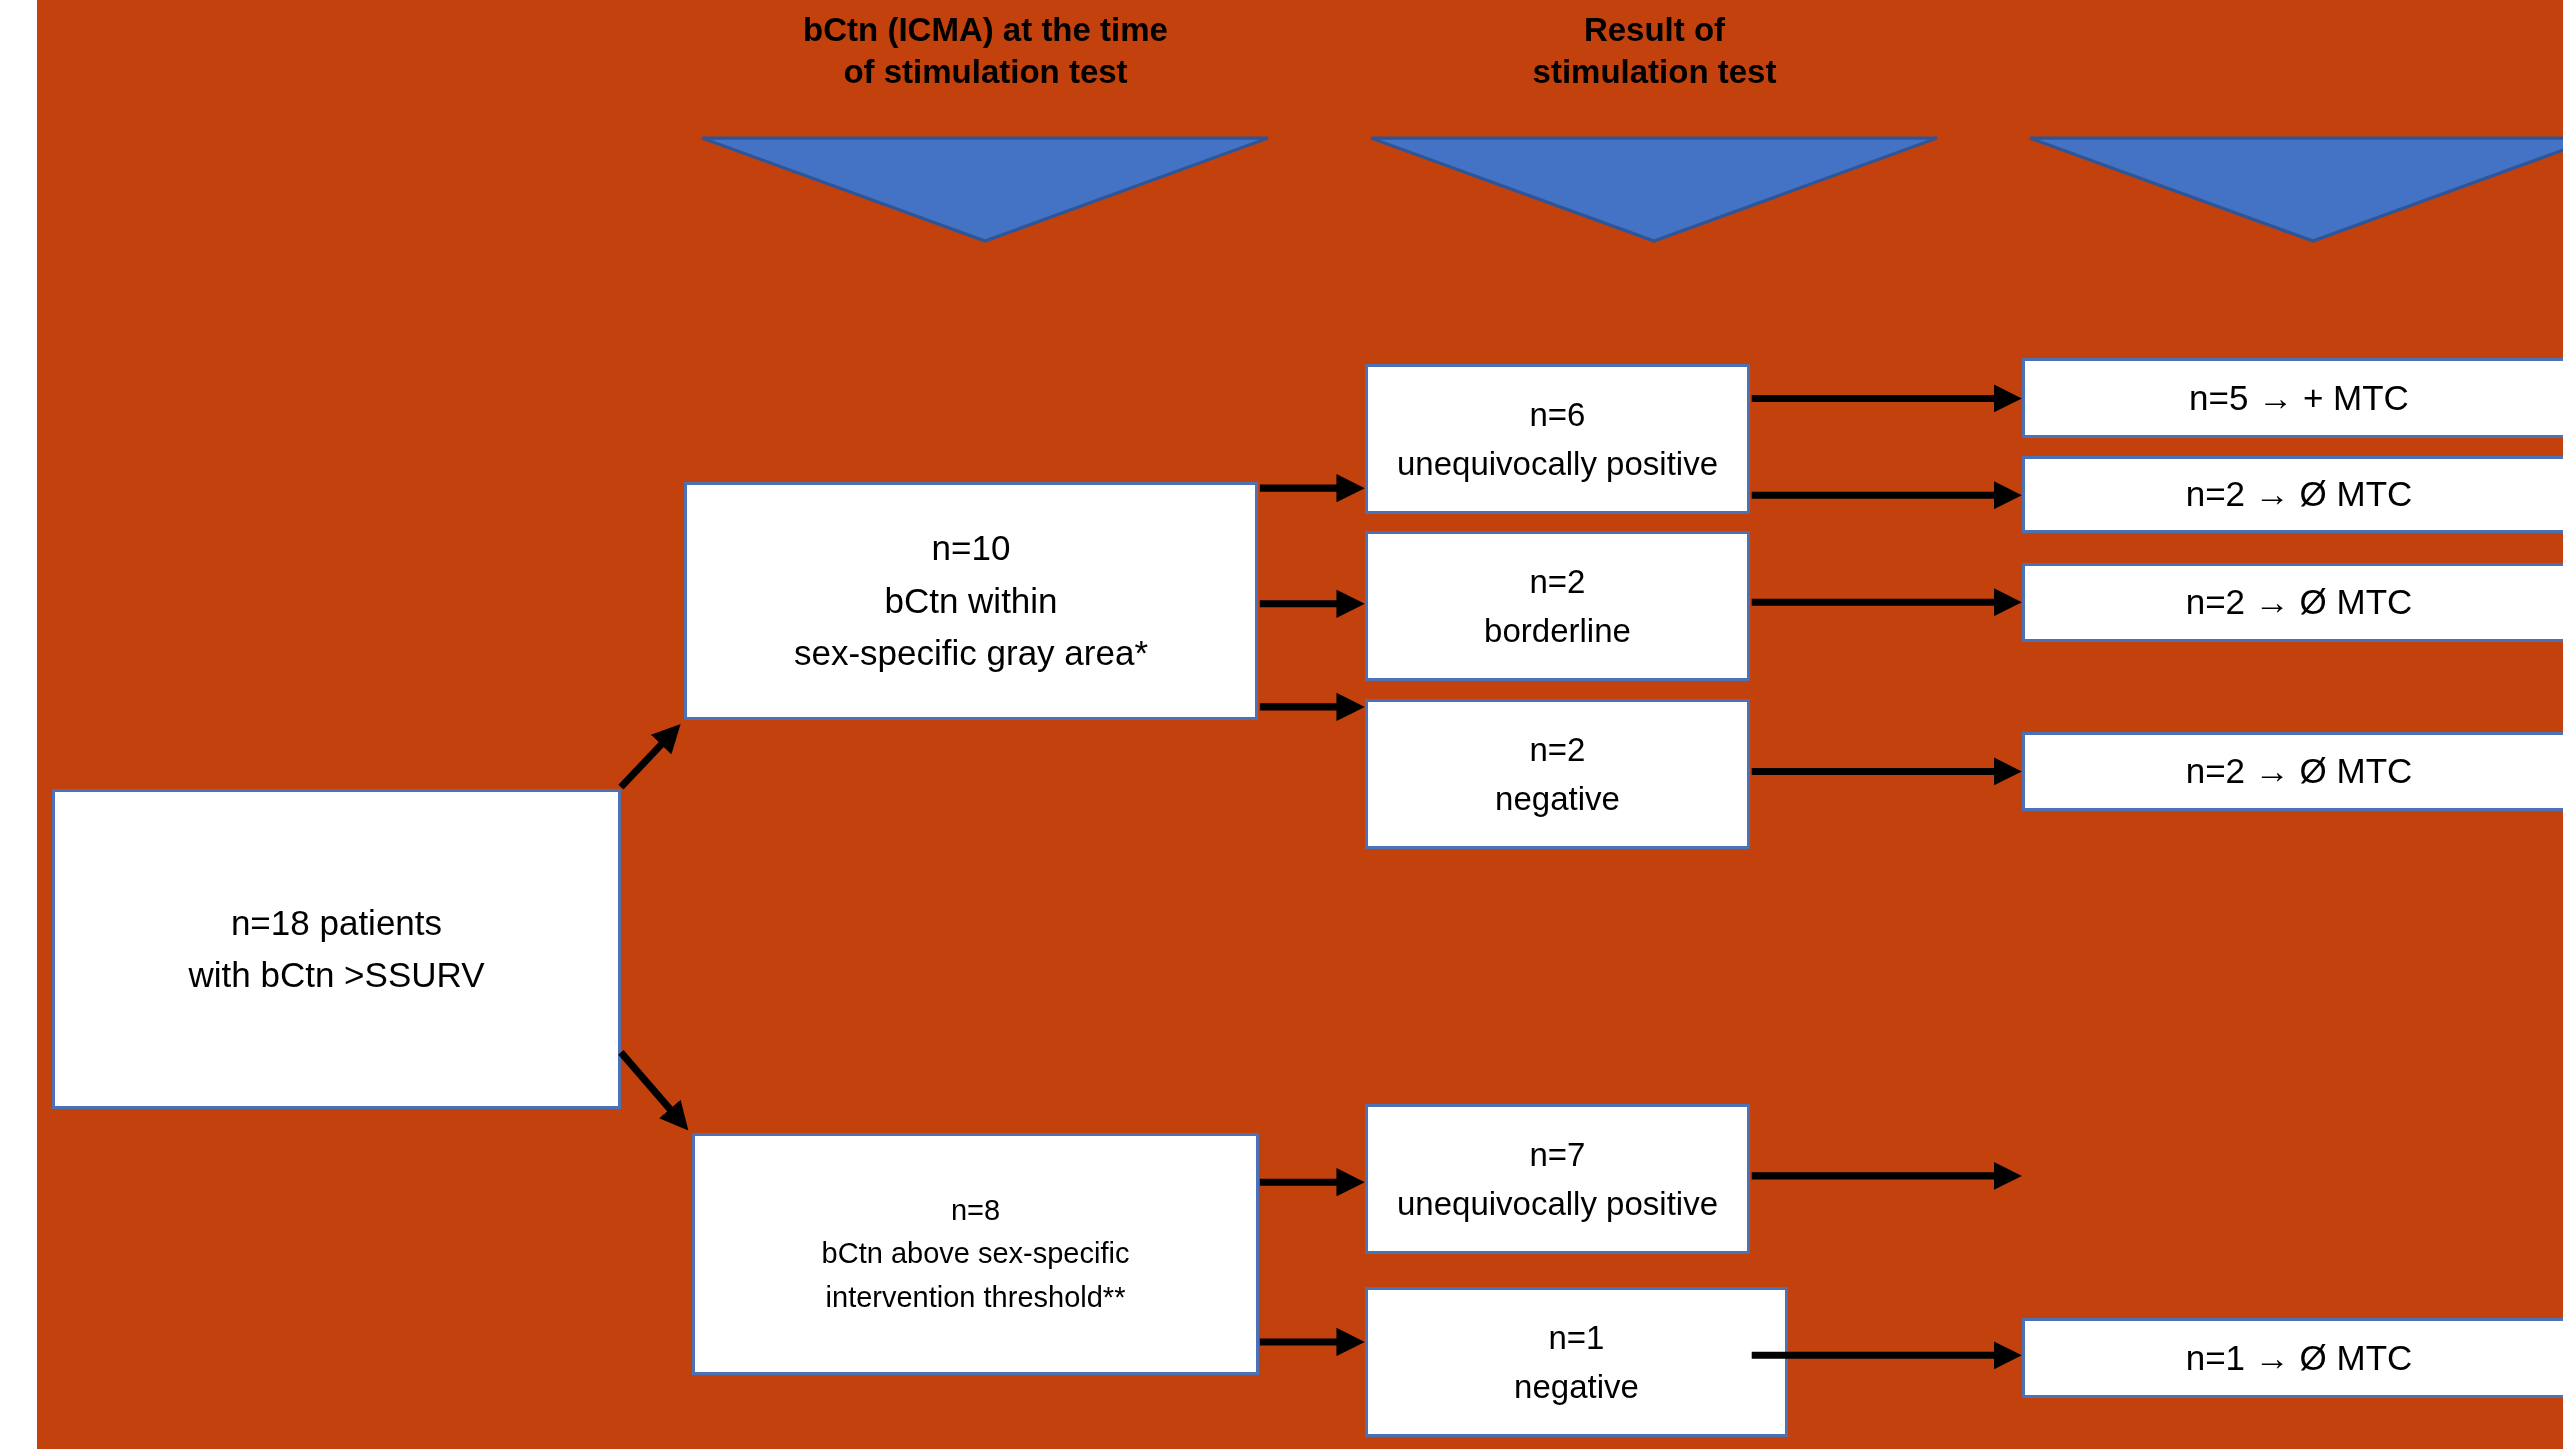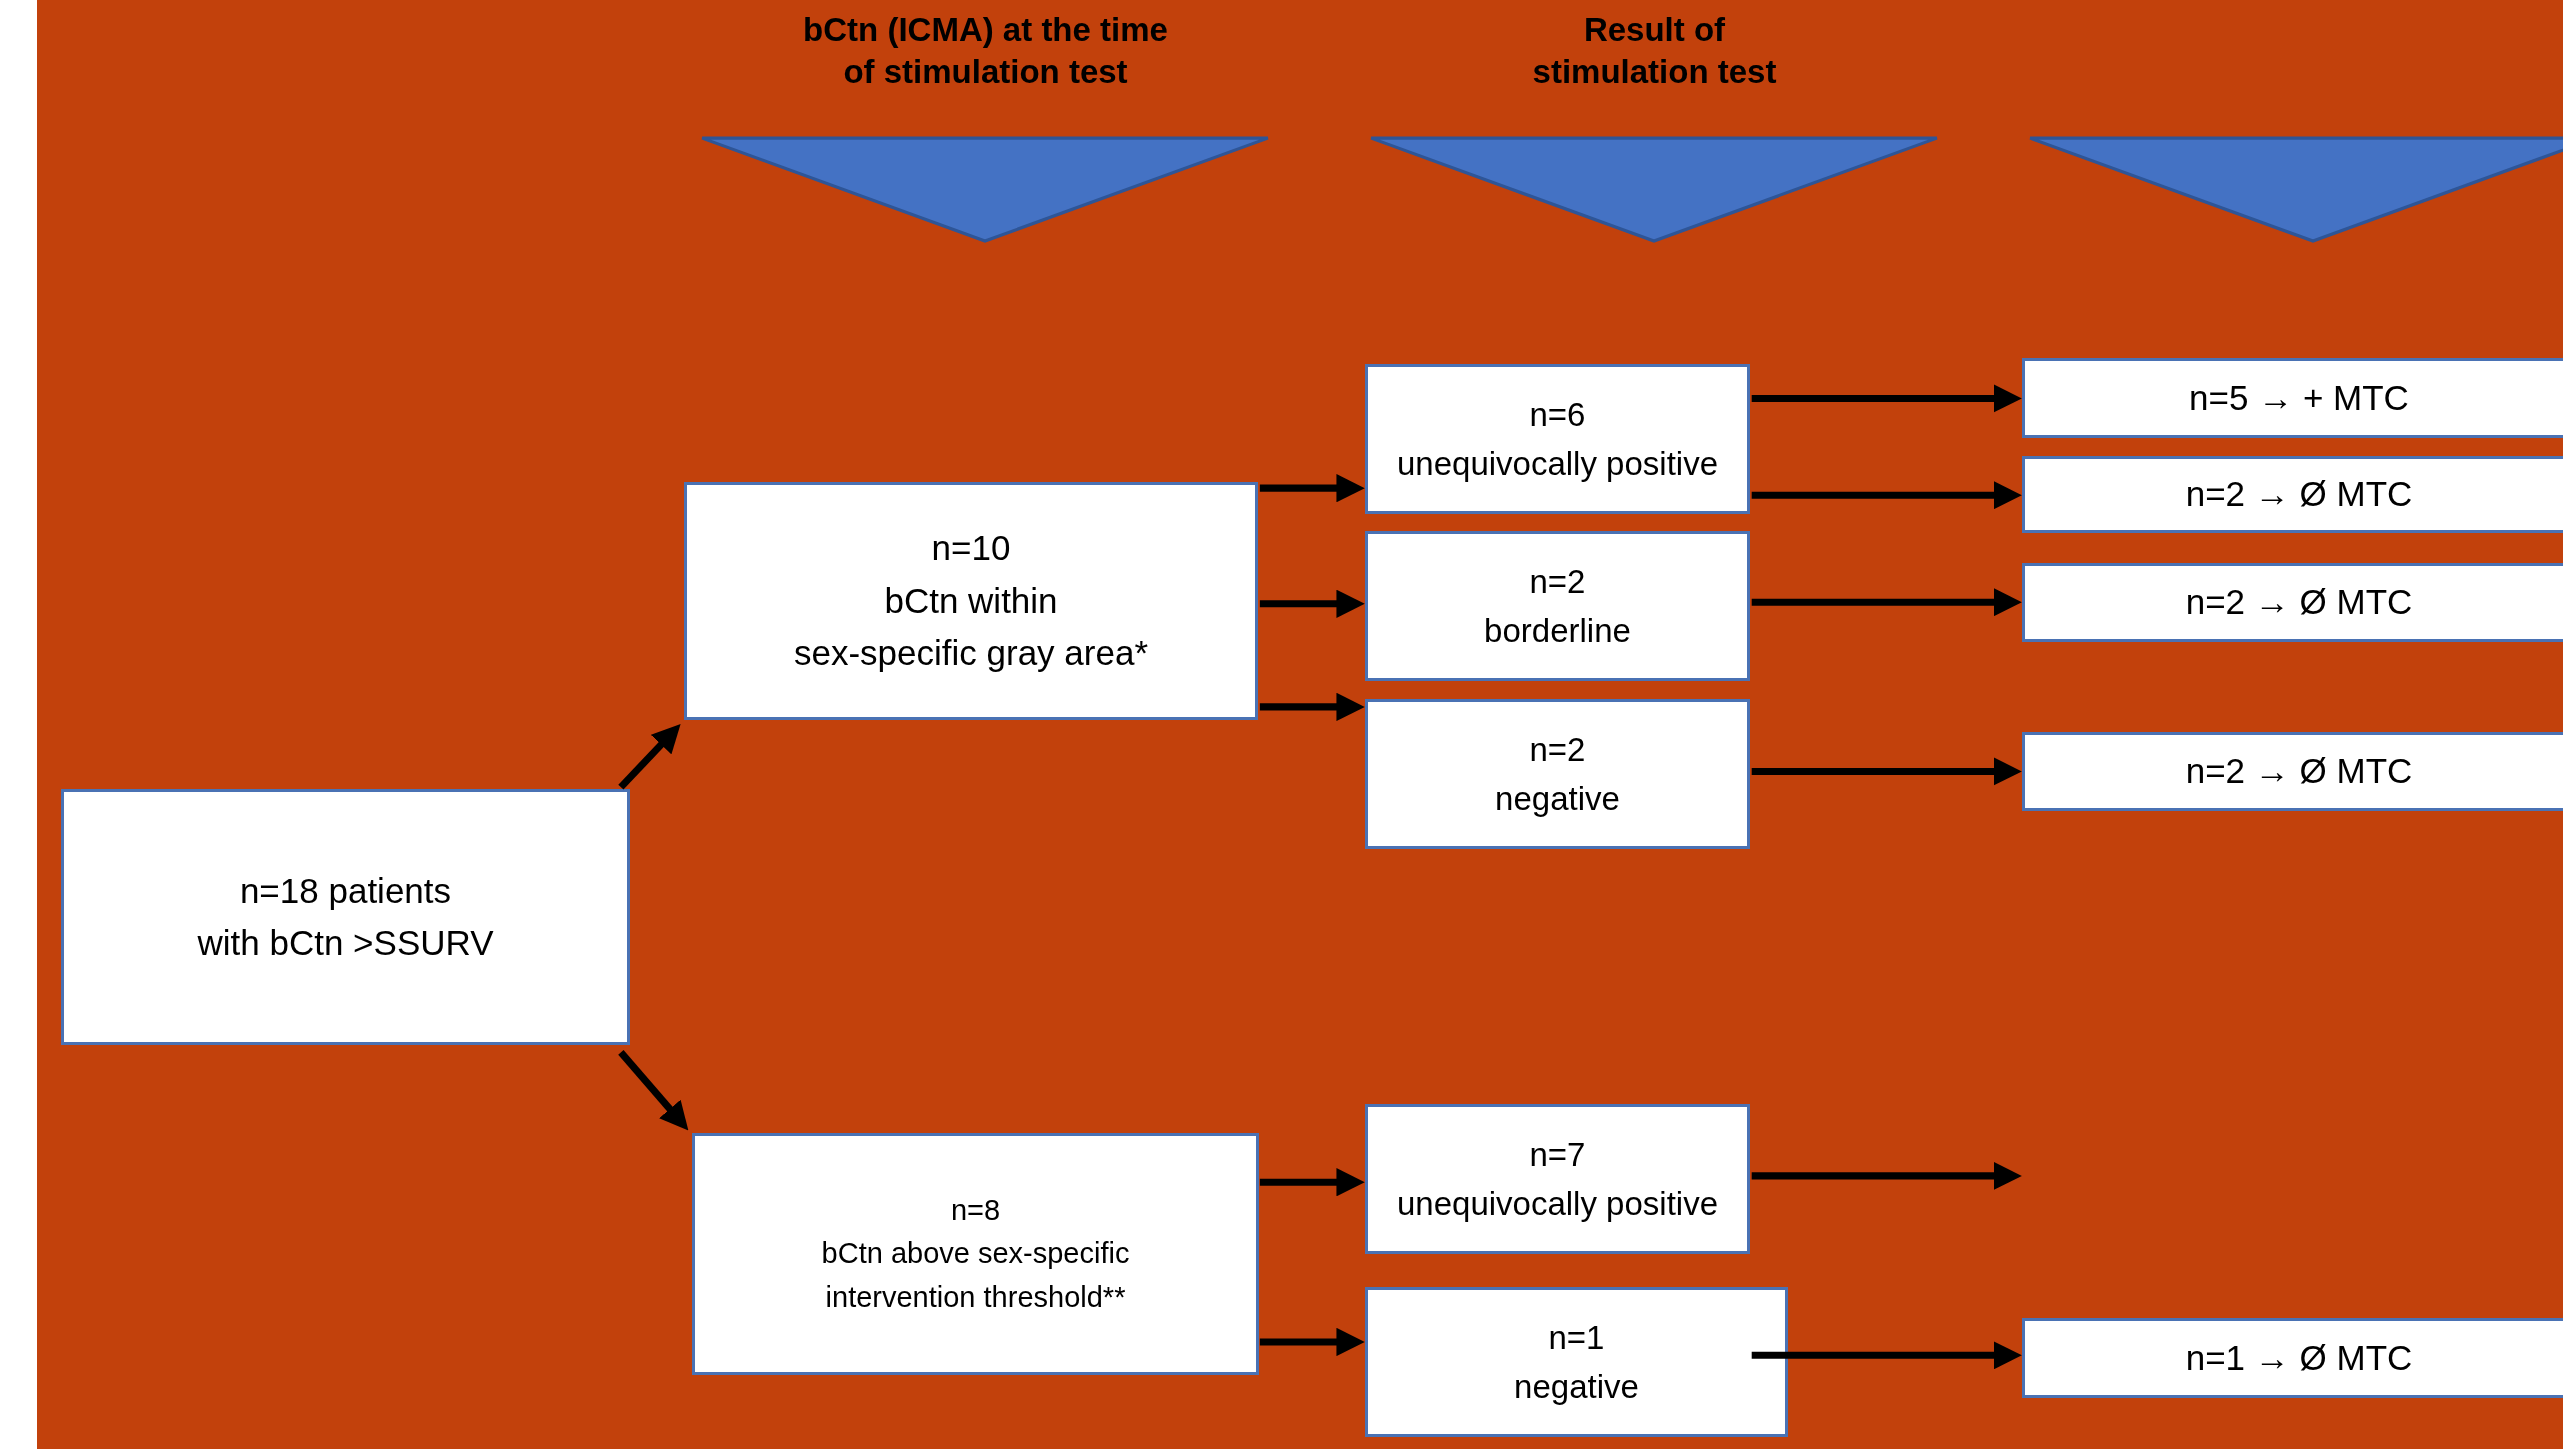--- a/index.html
+++ b/index.html
@@ -55,21 +55,21 @@
     background: #ffffff;
     display: flex;
     align-items: center;
     justify-content: center;
     text-align: center;
     white-space: pre-line;
     line-height: 1.5;
     box-sizing: border-box;
     color: var(--text);
   }
-  .root   { left: 24px;   top: 789px; width: 569px; height: 256px; font-size: 35px; }
+  .root   { left: 15px;   top: 789px; width: 569px; height: 320px; font-size: 35px; }
   .brancha{ left: 647px;  top: 482px;  width: 574px; height: 238px; font-size: 35px; }
   .branchb{ left: 655px;  top: 1133px; width: 567px; height: 242px; font-size: 29px; }
   .m1 { left: 1328px; top: 364px;  width: 385px; height: 150px; font-size: 33px; }
   .m2 { left: 1328px; top: 531px;  width: 385px; height: 150px; font-size: 33px; }
   .m3 { left: 1328px; top: 699px;  width: 385px; height: 150px; font-size: 33px; }
   .m4 { left: 1328px; top: 1104px; width: 385px; height: 150px; font-size: 33px; }
   .m5 { left: 1328px; top: 1287px; width: 423px; height: 150px; font-size: 33px; }
   .b1 { left: 1985px; top: 358px;  width: 554px; height: 80px; font-size: 35px; }
   .b2 { left: 1985px; top: 456px;  width: 554px; height: 77px;  font-size: 35px; }
   .b3 { left: 1985px; top: 563px;  width: 554px; height: 79px; font-size: 35px; }

